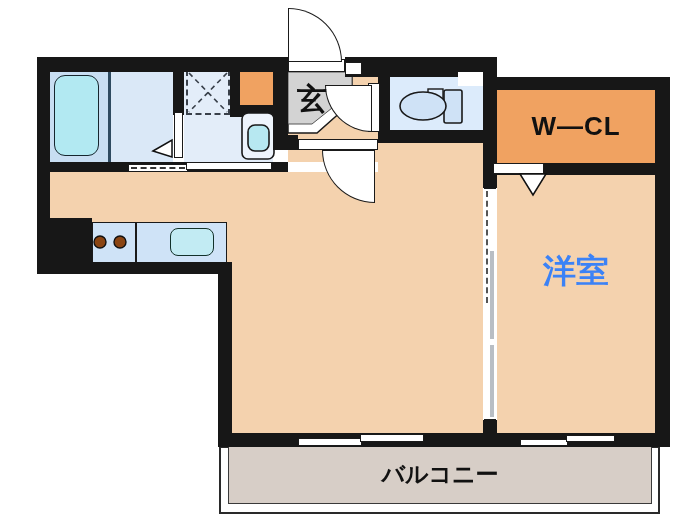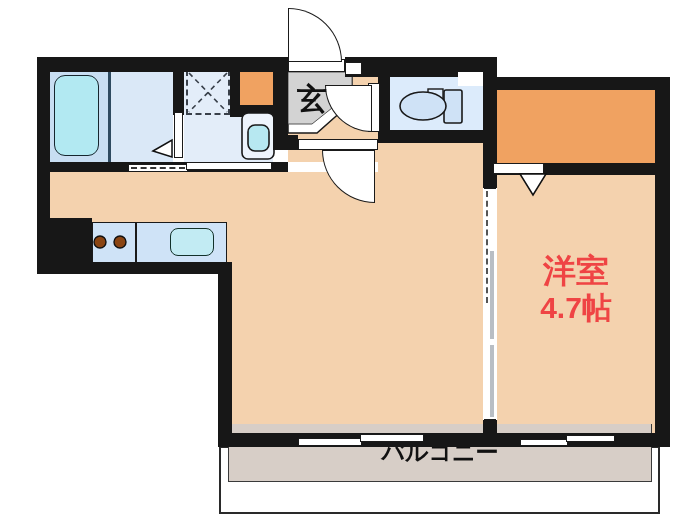--- a/index.html
+++ b/index.html
@@ -110,23 +110,23 @@
   <div class="abs z4 door" style="left:298px;top:438px;width:64px;height:8px;"></div>
   <div class="abs z4 door" style="left:360px;top:434px;width:64px;height:8px;"></div>
   <div class="abs z4 door" style="left:520px;top:439px;width:48px;height:7px;"></div>
   <div class="abs z4 door" style="left:566px;top:435px;width:49px;height:7px;"></div>
 
   <div class="abs z5 disc" style="left:288px;top:8px;width:54px;height:54px;border-top-right-radius:100%;"></div>
   <div class="abs z5 disc" style="left:325px;top:85px;width:47px;height:47px;border-bottom-left-radius:100%;"></div>
   <div class="abs z5 disc" style="left:322px;top:150px;width:53px;height:53px;border-bottom-left-radius:100%;"></div>
 
   <div class="abs z1" style="left:219px;top:446px;width:441px;height:68px;background:#ffffff;border:2px solid #2a2a2a;"></div>
-  <div class="abs z1 lbl" style="left:228px;top:424px;width:424px;height:58px;background:#d7cec7;border:1.5px solid #3a3a3a;border-top:none;font-size:23px;font-weight:600;">
+  <div class="abs z1 lbl" style="left:228px;top:446px;width:424px;height:58px;background:#d7cec7;border:1.5px solid #3a3a3a;border-top:none;font-size:23px;font-weight:600;">
     <span>バルコニー</span>
   </div>
 
   <div class="abs z6 lbl" style="left:292px;top:80px;width:40px;height:38px;font-size:30px;font-weight:700;">玄</div>
-  <div class="abs z6" style="left:497px;top:252px;width:158px;text-align:center;color:#ef4444;font-weight:700;">
+  <div class="abs z6 lbl" style="left:497px;top:90px;width:158px;height:73px;font-size:26px;font-weight:700;letter-spacing:1px;">W—CL</div>
+  <div class="abs z6" style="left:497px;top:252px;width:158px;text-align:center;color:#3b82f6;font-weight:700;">
     <div style="font-size:33px;line-height:38px;">洋室</div>
-    <div style="font-size:30px;line-height:36px;">4.7帖</div>
   </div>
 
 </div>
 
 </body></html>

